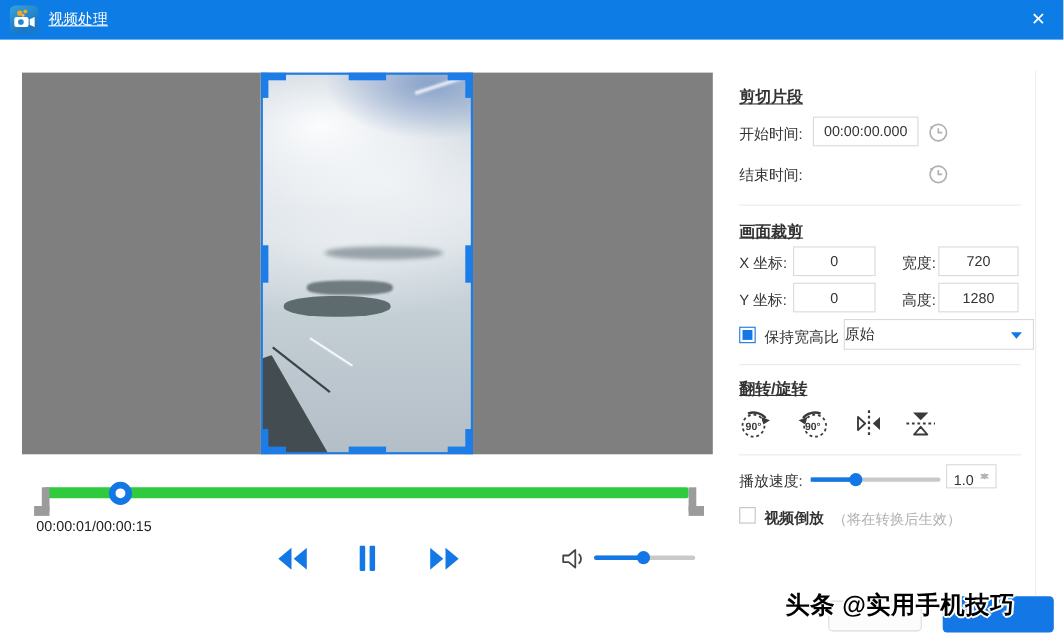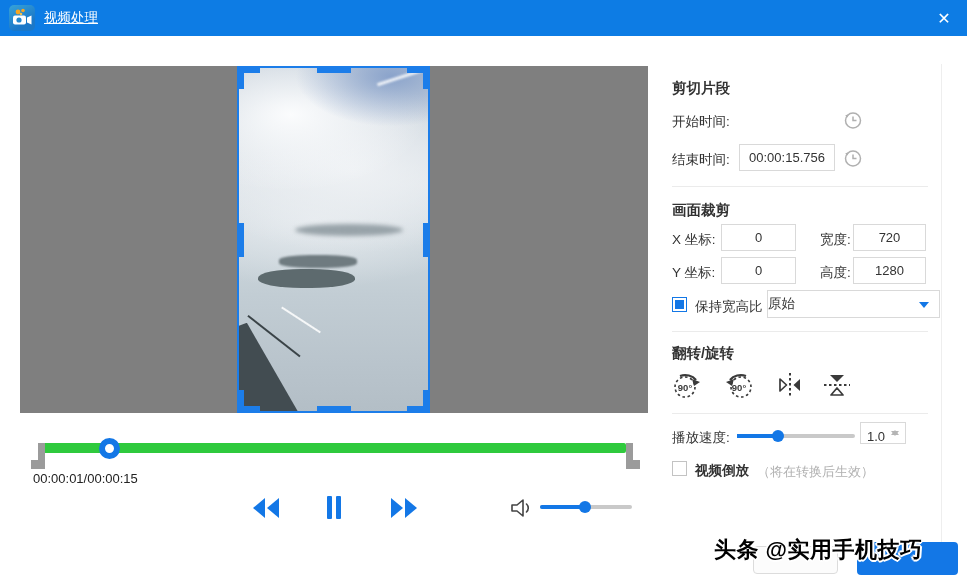--- a/index.html
+++ b/index.html
@@ -75,21 +75,21 @@
   .time-display { position:absolute; left:33px; top:471px; font-size:13px; color:#222; }
   
   .ctl { position:absolute; cursor:pointer; }
   .vol-track { position:absolute; left:540px; top:505px; width:92px; height:4px;
     background:#c9c9c9; border-radius:2px; cursor:pointer; }
   .vol-fill { position:absolute; left:0; top:0; width:45px; height:4px;
     background:#1377e6; border-radius:2px; }
   .vol-dot { position:absolute; left:39px; top:-4px; width:12px; height:12px;
     background:#1377e6; border-radius:50%; }
   
-  .h-section { position:absolute; font-size:14.5px; font-weight:bold; color:#333; }
+  .h-section { position:absolute; font-size:14.5px; font-weight:bold; color:#333;text-decoration:underline; }
   .lbl { position:absolute; font-size:13.5px; color:#333; white-space:nowrap; }
   .tbox { position:absolute; border:1px solid #d9d9d9; background:#fff; color:#333;
     font-size:13px; text-align:center; font-family:"Liberation Sans",sans-serif; }
   .divider { position:absolute; width:256px; height:1px; background:#ebebeb; }
   .clockbtn { position:absolute; width:20px; height:20px; cursor:pointer; }
   .chk { position:absolute; width:15px; height:15px; border:1px solid #1377e6;
     background:#fff; display:flex; align-items:center; justify-content:center; cursor:pointer; }
   .chk .in { width:9px; height:9px; background:#1377e6; }
   .chk.off { border-color:#c3c3c3; }
   .dropdown { position:absolute; left:767px; top:290px; width:173px; height:28px;
@@ -207,29 +207,29 @@
       <path d="M16.5 6 A 5.5 5.5 0 0 1 16.5 14" fill="none" stroke="#444" stroke-width="1.6" stroke-linecap="round"></path>
     </svg>
   </div>
   <div class="vol-track">
     <div class="vol-fill"></div>
     <div class="vol-dot"></div>
   </div>
 
   <div class="h-section" style="left:672px; top:79px;">剪切片段</div>
   <div class="lbl" style="left:672px; top:113px;">开始时间:</div>
+  <input class="tbox" style="left: 739px; top: 106px; width: 96px; height: 27px;" readonly="" value="00:00:00.000">
   <div class="clockbtn" style="left:843px; top:110px;">
     <svg width="20" height="20" viewBox="0 0 20 20">
       <circle cx="10" cy="10.5" r="7.5" fill="none" stroke="#b0b0b0" stroke-width="1.5"></circle>
       <polyline points="10,6.5 10,10.5 13.5,10.5" fill="none" stroke="#b0b0b0" stroke-width="1.5"></polyline>
       <polygon points="2.2,5.2 6.2,4.2 4.4,7.6" fill="#b0b0b0"></polygon>
     </svg>
   </div>
   <div class="lbl" style="left:672px; top:151px;">结束时间:</div>
-  <input class="tbox" style="left: 739px; top: 144px; width: 96px; height: 27px;" readonly="" value="00:00:15.756">
   <div class="clockbtn" style="left:843px; top:148px;">
     <svg width="20" height="20" viewBox="0 0 20 20">
       <circle cx="10" cy="10.5" r="7.5" fill="none" stroke="#b0b0b0" stroke-width="1.5"></circle>
       <polyline points="10,6.5 10,10.5 13.5,10.5" fill="none" stroke="#b0b0b0" stroke-width="1.5"></polyline>
       <polygon points="2.2,5.2 6.2,4.2 4.4,7.6" fill="#b0b0b0"></polygon>
     </svg>
   </div>
   <div class="divider" style="left:672px; top:186px;"></div>
 
   <div class="h-section" style="left:672px; top:201px;">画面裁剪</div>

